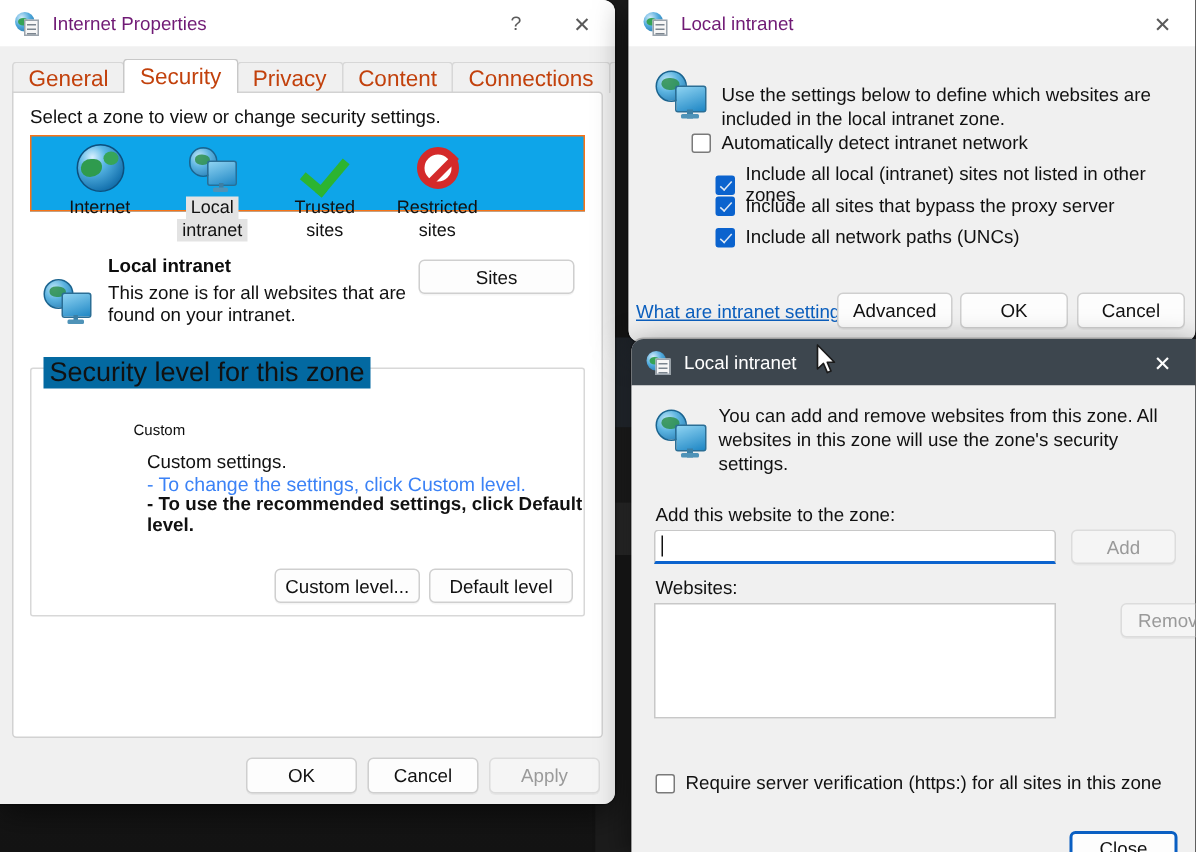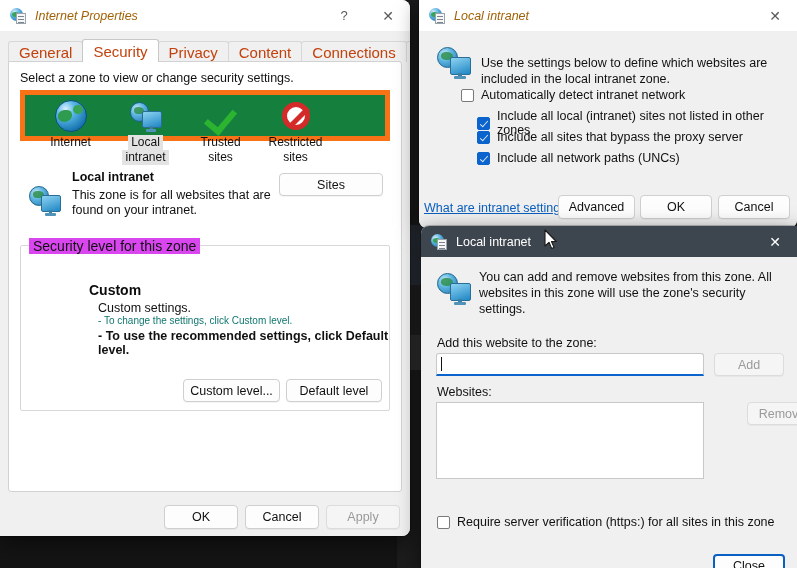--- a/index.html
+++ b/index.html
@@ -50,21 +50,21 @@
     position: relative;
     user-select: none;
   }
   .titlebar.light { background: #ffffff; }
   .titlebar.dark  { background: #3d464e; }
   .title-icon {
     width: 16px; height: 16px; margin-right: 9px;
     position: relative; flex: 0 0 auto;
   }
   .title-text { font-size: 12.5px; }
-  .titlebar.light .title-text { color: #a16207; font-style: italic; }
+  .titlebar.light .title-text { color: #701a75; }
   .titlebar.dark  .title-text { color: #ffffff; }
   .tb-btns { position: absolute; right: 0; top: 0; height: 31px; display: flex; }
   .tb-btn {
     width: 44px; height: 31px;
     display: flex; align-items: center; justify-content: center;
     font-size: 13px; line-height: 1;
   }
   .titlebar.light .tb-btn { color: #5a5a5a; }
   .titlebar.dark .tb-btn  { color: #ffffff; }
   .tb-btn.x  { font-size: 14px; }
@@ -93,21 +93,21 @@
     z-index: 2;
   }
   .tabpage {
     position: absolute; left: 8px; top: 30px; right: 8px; bottom: 44px;
     background: #ffffff; border: 1px solid #d2d2d2; border-radius: 0 3px 3px 3px;
   }
 
   .lbl { font-size: 12.5px; color: #111; }
   .zonebox {
     position: absolute; left: 11px; top: 28px; right: 11px; height: 51px;
-    background: #15803d; border: 5px solid #f97316;
+    background: #0ea5e9; border: 1px solid #f97316;
     display: flex; align-items: flex-start; padding-top: 5px;
   }
   .zone {
     width: 75px; text-align: center;
     display: flex; flex-direction: column; align-items: center;
     font-size: 12px; color: #111; line-height: 13px;
   }
   .zone .zlabel { padding: 1px 3px; }
   .zone.selected .zlabel { background: #e3e3e3; }
   .zicon { width: 32px; height: 32px; margin-bottom: 3px; position: relative; }
@@ -127,22 +127,22 @@
     display: flex; align-items: center; justify-content: center;
     box-shadow: 0 1px 0 rgba(0,0,0,.04);
   }
   .btn.disabled { color: #9a9a9a; background: #f5f5f5; border-color: #dcdcdc; }
   .btn.focus { border: 2px solid #0a5fc2; }
 
   .group {
     position: absolute; border: 1px solid #d8d8d8; border-radius: 2px;
   }
   .group > .glabel {
-    position: absolute; top: -8px; left: 8px; background: #d946ef;
-    padding: 0 4px; font-size: 14px; color: #111;
+    position: absolute; top: -8px; left: 8px; background: #0369a1;
+    padding: 0 4px; font-size: 18px; color: #111;
   }
 
   
   #li-win { left: 419px; top: 0px; width: 378px; height: 228px; border-radius: 0 0 8px 8px; }
   .li-body { position: absolute; top: 31px; left: 0; right: 0; bottom: 0; background: #f0f0f0; }
   .li-hero-icon { position: absolute; left: 18px; top: 14px; width: 34px; height: 34px; }
   .li-hero-text { position: absolute; left: 62px; top: 12px; width: 300px; font-size: 12.5px; color: #111; line-height: 16px; margin-top: 12px; }
 
   .chk-row { position: absolute; display: flex; align-items: center; font-size: 12.5px; color: #111; }
   .cbox {
@@ -335,23 +335,23 @@
               </span>
             </span>
           <span class="zd-title">Local intranet</span>
           <span class="zd-text">This zone is for all websites that are found on your intranet.</span>
         </div>
 
         <div class="btn" style="position:absolute;left:270px;top:111px;width:104px;height:23px;">Sites</div>
 
         <div class="group" style="left:11px;top:183px;right:11px;height:166px;">
           <span class="glabel">Security level for this zone</span>
-          <span style="position:absolute;left:68px;top:36px;font-weight:bold;font-size:14px;color:#0c0c0c;">Custom</span>
+          <span style="position:absolute;left:68px;top:36px;font-weight:normal;font-size:10px;color:#0c0c0c;">Custom</span>
           <span style="position:absolute;left:77px;top:55px;font-size:12.5px;color:#111;">Custom settings.</span>
-          <span style="position:absolute;left:77px;top:69px;font-size:10px;color:#0f766e;">- To change the settings, click Custom level.</span>
+          <span style="position:absolute;left:77px;top:69px;font-size:13px;color:#3b82f6;">- To change the settings, click Custom level.</span>
           <span style="position:absolute;left:77px;top:83px;font-size:12.5px;color:#111;font-weight:bold;">- To use the recommended settings, click Default level.</span>
           <div class="btn" style="position:absolute;left:162px;top:133px;width:97px;height:23px;">Custom level...</div>
           <div class="btn" style="position:absolute;left:265px;top:133px;width:96px;height:23px;">Default level</div>
         </div>
 
       </div>
 
       <div class="btn" style="position:absolute;left:164px;top:474px;width:74px;height:24px;">OK</div>
       <div class="btn" style="position:absolute;left:245px;top:474px;width:74px;height:24px;">Cancel</div>
       <div class="btn disabled" style="position:absolute;left:326px;top:474px;width:74px;height:24px;">Apply</div>

